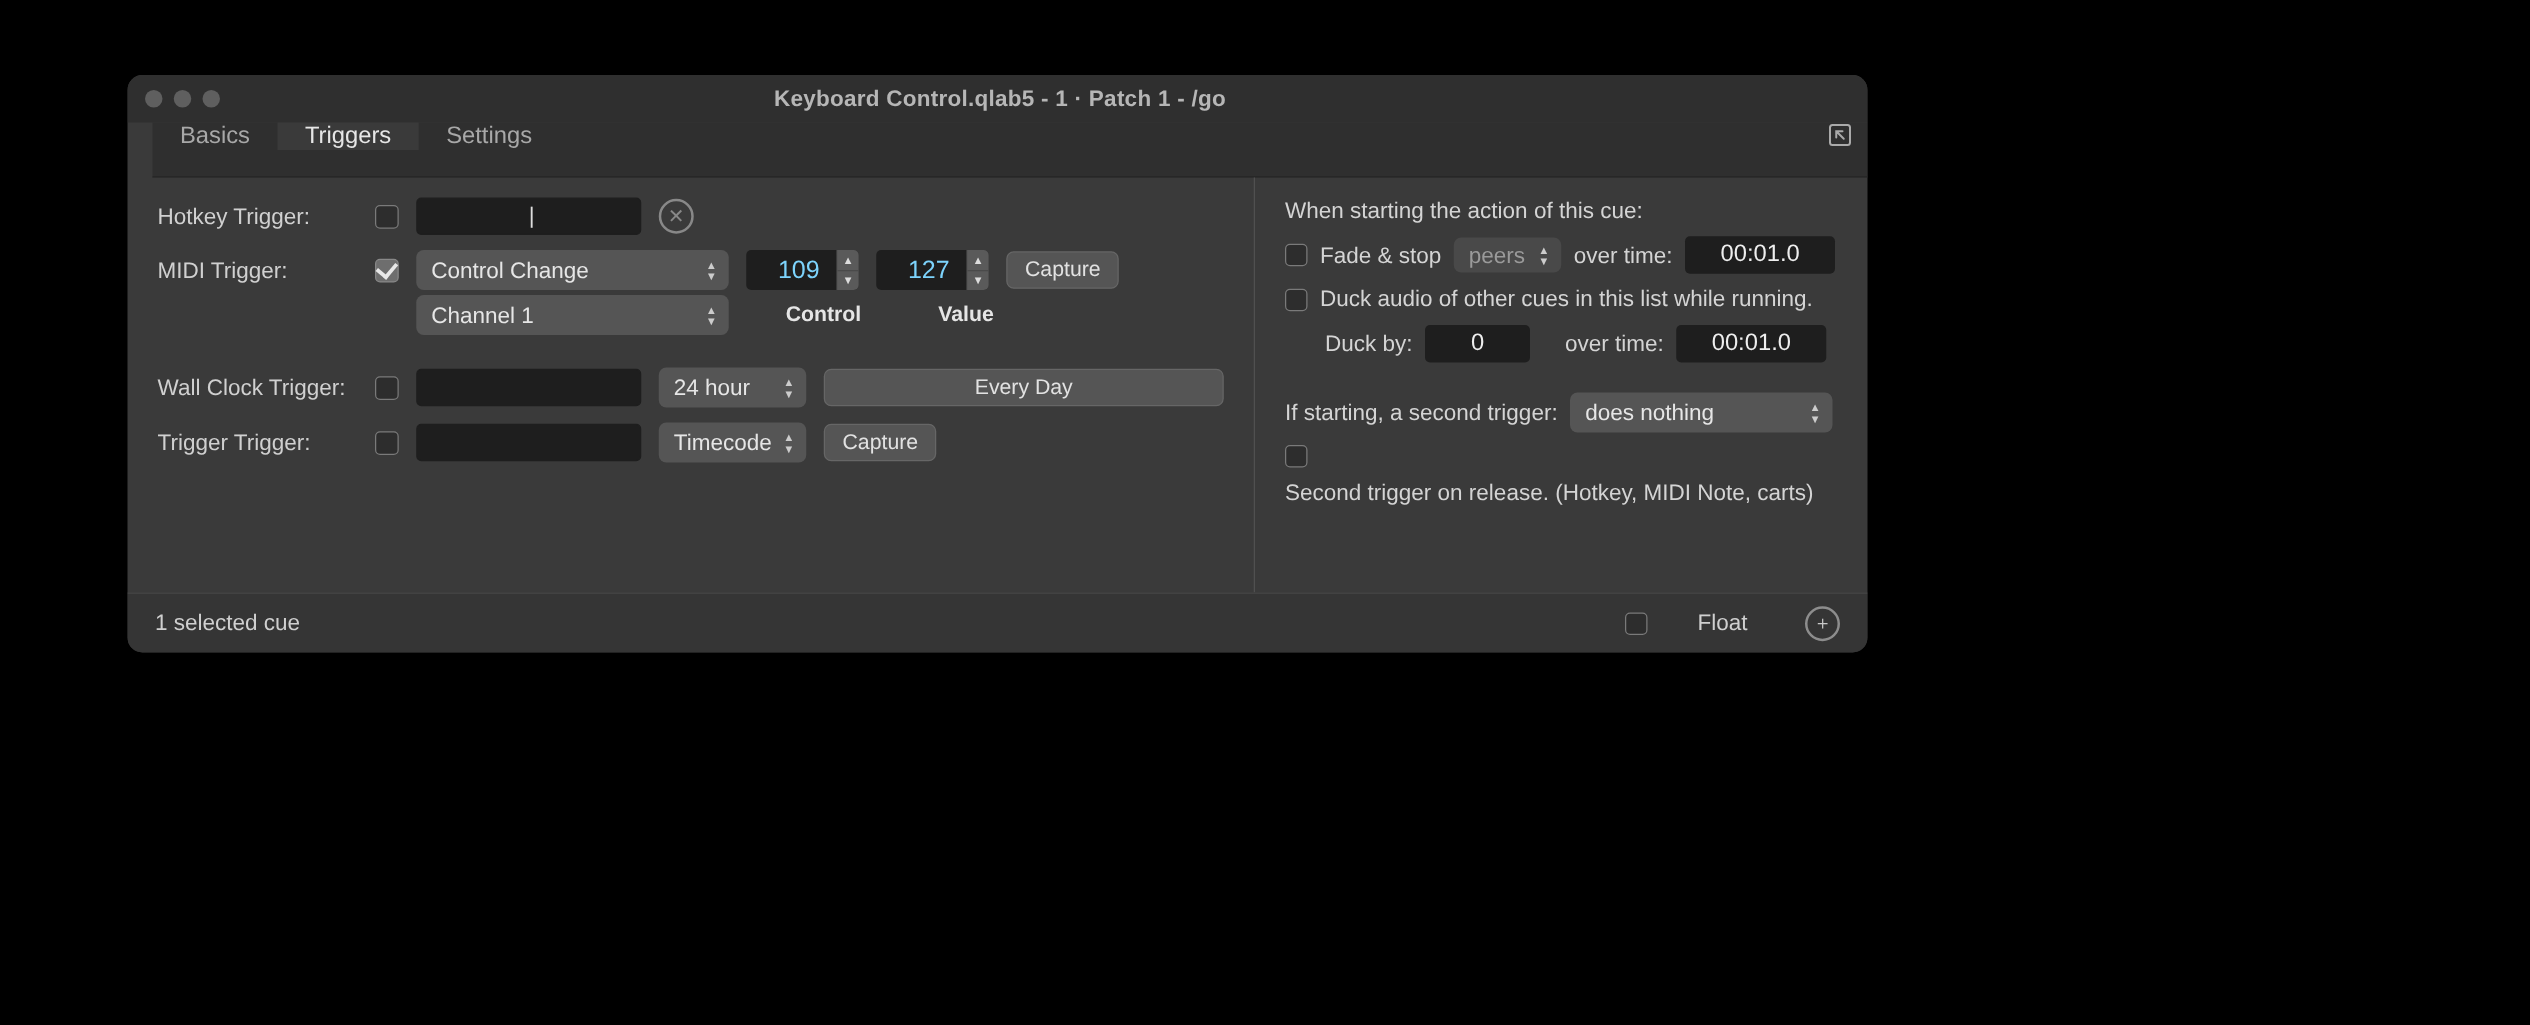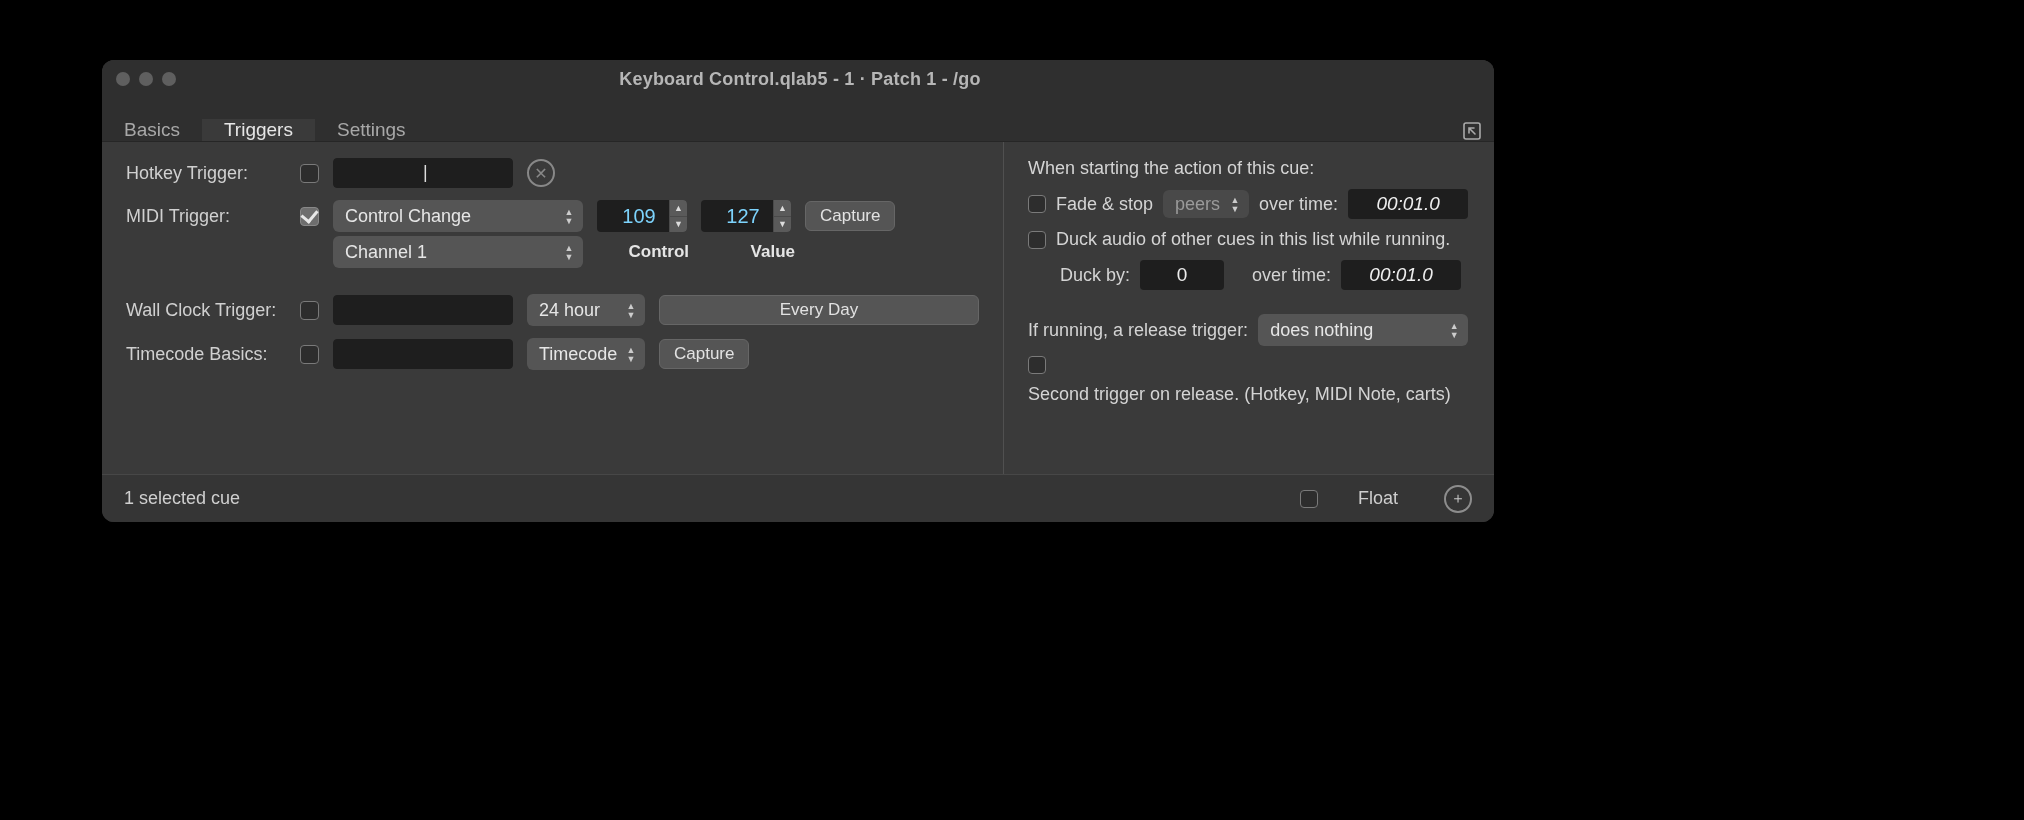--- a/index.html
+++ b/index.html
@@ -12,21 +12,21 @@
     color:#d6d6d6; font-size:18px;
   }
 
   
   .titlebar { height:38px; display:flex; align-items:center; padding:0 14px; background:#2f2f2f; }
   .traffic { display:flex; gap:9px; }
   .dot { width:14px; height:14px; border-radius:50%; background:#5f5f5f; }
   .title { flex:1; text-align:center; font-weight:600; color:#b6b6b6; font-size:18px; letter-spacing:.2px; }
 
   
-  .tabrow { display:flex; align-items:flex-end; background:#2f2f2f; height:44px; border-bottom:1px solid #262626; }
+  .tabrow { display:flex; align-items:flex-start; background:#2f2f2f; height:44px; border-bottom:1px solid #262626;margin-left:20px; }
   .tab { padding:0 22px; display:flex; align-items:center; color:#a8a8a8; font-size:19px; cursor:default; }
   .tab.active { background:#3a3a3a; color:#e6e6e6; }
   .tab-spacer { flex:1; }
   .popout { width:44px; display:flex; align-items:center; justify-content:center; color:#aaa; }
 
   
   .content { display:flex; height:calc(100% - 38px - 44px - 48px); }
   .left { flex:1; padding:16px 24px 0 24px; border-right:1px solid #505050; }
   .right { width:490px; padding:16px 22px 0 24px; }
 
@@ -98,21 +98,21 @@
   }
   .footer .spacer { flex:1; }
   .circleadd {
     width:28px; height:28px; border-radius:50%; border:2px solid #8d8d8d;
     display:flex; align-items:center; justify-content:center; color:#c8c8c8; font-size:15px; margin-left:14px;
   }
 
   
   .rline { display:flex; align-items:center; gap:10px; margin-bottom:10px; color:#d4d4d4; font-size:18px; flex-wrap:wrap; }
   .rchk { appearance:none; width:18px; height:18px; border:1.5px solid #7a7a7a; border-radius:4px; background:#2d2d2d; }
-  .timebox { background:#1e1e1e; height:30px; width:120px; border-radius:4px; display:flex; align-items:center; justify-content:center; color:#eee; font-size:19px;font-style:italic; }
+  .timebox { background:#1e1e1e; height:30px; width:120px; border-radius:4px; display:flex; align-items:center; justify-content:center; color:#eee; font-size:19px; }
   .valbox { background:#1e1e1e; height:30px; width:84px; border-radius:4px; display:flex; align-items:center; justify-content:center; color:#eee; font-size:19px; }
 
 </style>
 </head>
 <body>
 
 <div class="win">
 
   <div class="titlebar">
     <div class="traffic">
@@ -200,21 +200,21 @@
               <span>▲</span>
               <span>▼</span>
             </div>
         </div>
         <div class="btn wide">
           <span>Every Day</span>
         </div>
       </div>
 
       <div class="row">
-        <div class="label">Timecode Basics:</div>
+        <div class="label">Trigger Trigger:</div>
         <input type="checkbox" class="chk" style="">
         <div class="txtfield" style="width:180px"></div>
         <div class="select" style="width:118px">
           <span>Timecode</span>
           <div class="arrows">
               <span>▲</span>
               <span>▼</span>
             </div>
         </div>
         <button class="btn">Capture</button>
@@ -248,21 +248,21 @@
       <div class="rline" style="padding-left:32px">
         <span>Duck by:</span>
         <div class="valbox">0</div>
         <span style="margin-left:18px">over time:</span>
         <div class="timebox">00:01.0</div>
       </div>
 
       <div style="height:14px"></div>
 
       <div class="rline">
-        <span>If running, a release trigger:</span>
+        <span>If starting, a second trigger:</span>
         <div class="select" style="width:210px">
           <span>does nothing</span>
           <div class="arrows">
               <span>▲</span>
               <span>▼</span>
             </div>
         </div>
       </div>
 
       <div class="rline">

